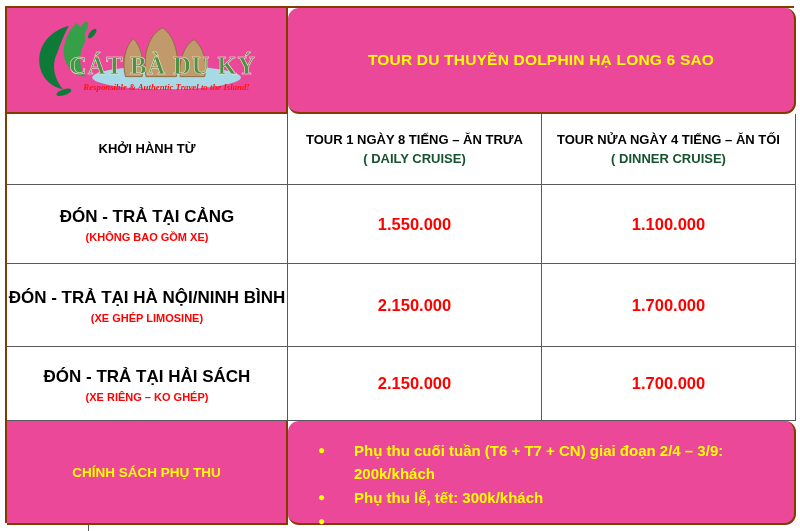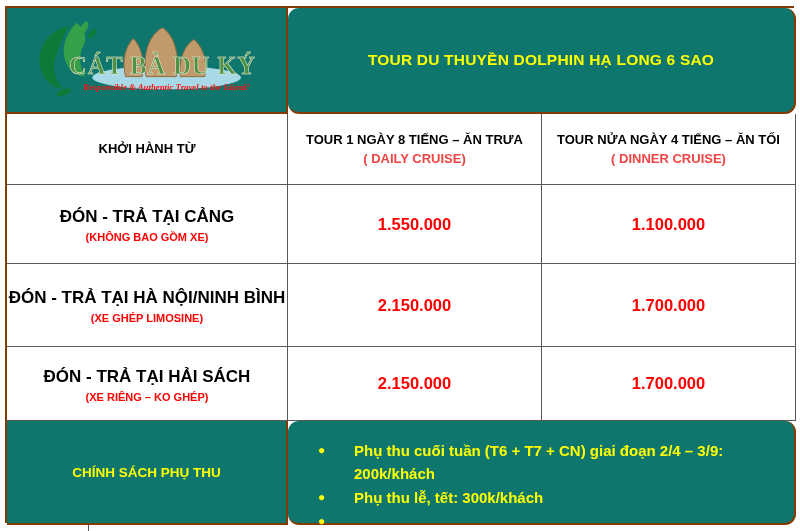--- a/index.html
+++ b/index.html
@@ -11,26 +11,26 @@
     position:absolute; left:5px; top:6px; width:789px; height:517px;
     display:grid;
     grid-template-columns:281px 254px 254px;
     grid-template-rows:106px 71px 79px 83px 74px 104px;
     border-top:2px solid #833C00; border-left:2px solid #833C00;
     box-sizing:border-box;
   }
   .cell{ box-sizing:border-box; display:flex; flex-direction:column;
          align-items:center; justify-content:center; text-align:center; }
   .w{ background:#ffffff; border-right:1px solid #595959; border-bottom:1px solid #595959; }
-  .o{ background:#0f766e; border-right:2px solid #833C00; border-bottom:2px solid #833C00; }
+  .o{ background:#ec4899; border-right:2px solid #833C00; border-bottom:2px solid #833C00; }
   .span2{ grid-column:2 / span 2;border-radius:11px; }
 
   .title-text{ color:#FFFF00; font-weight:bold; font-size:15.5px; letter-spacing:.2px; }
   .hdr{ color:#000000; font-weight:bold; font-size:13px; line-height:1.55; }
-  .hdr-red{ color:#ef4444; font-weight:bold; font-size:13px; line-height:1.4; }
+  .hdr-red{ color:#14532d; font-weight:bold; font-size:13px; line-height:1.4; }
   .lbl{ color:#000000; font-weight:bold; font-size:17px; line-height:1.6; }
   .lbl-red{ color:#FF0000; font-weight:bold; font-size:11px; line-height:1.3;text-align:center; }
   .price{ color:#FF0000; font-weight:bold; font-size:16.5px; }
   .sur-title{ color:#FFFF00; font-weight:bold; font-size:13.5px; }
   .c-sur-title{ }
 
   .c-sur-body{ align-items:flex-start; justify-content:flex-start; text-align:left;
                padding:18px 10px 0 24px; }
   .sur-list{ list-style:none; margin:0; padding:0; }
   .sur-list li{ display:flex; align-items:flex-start; margin-bottom:1px; }

